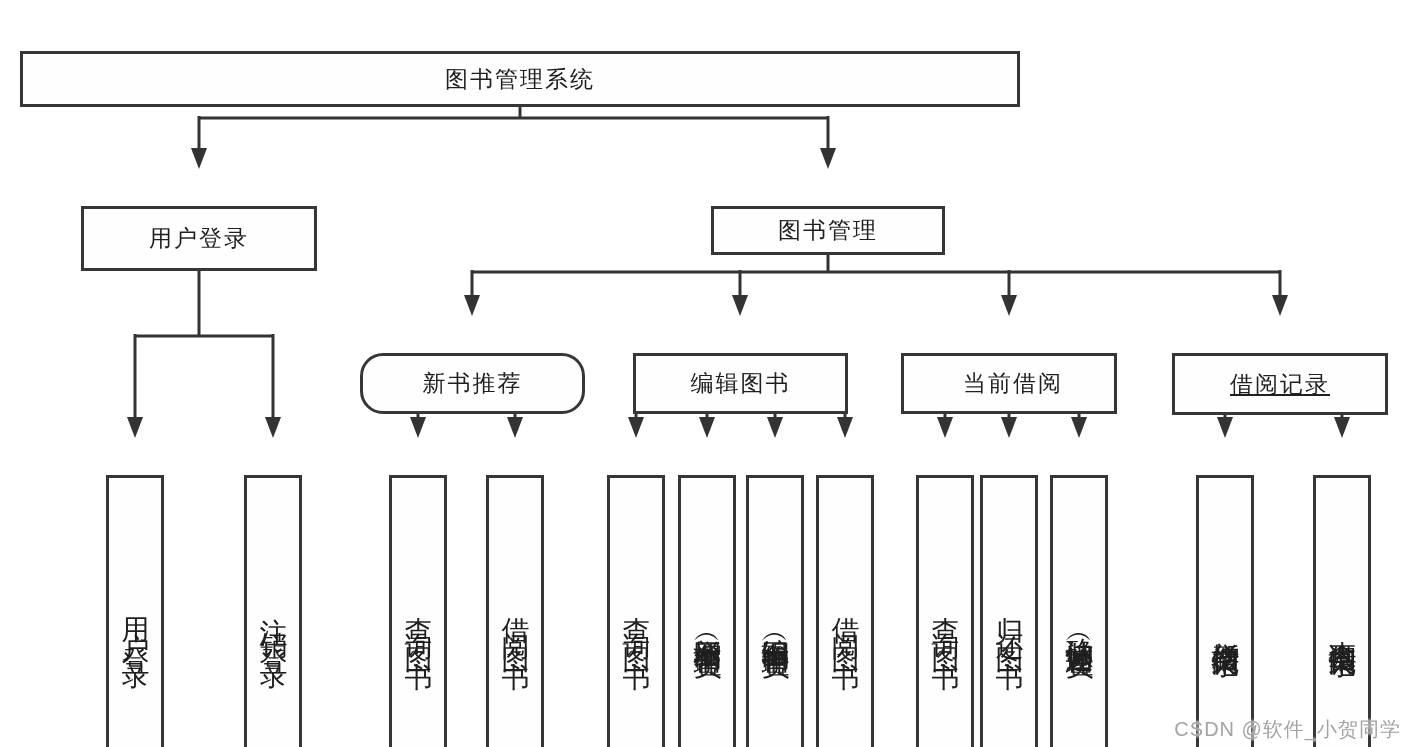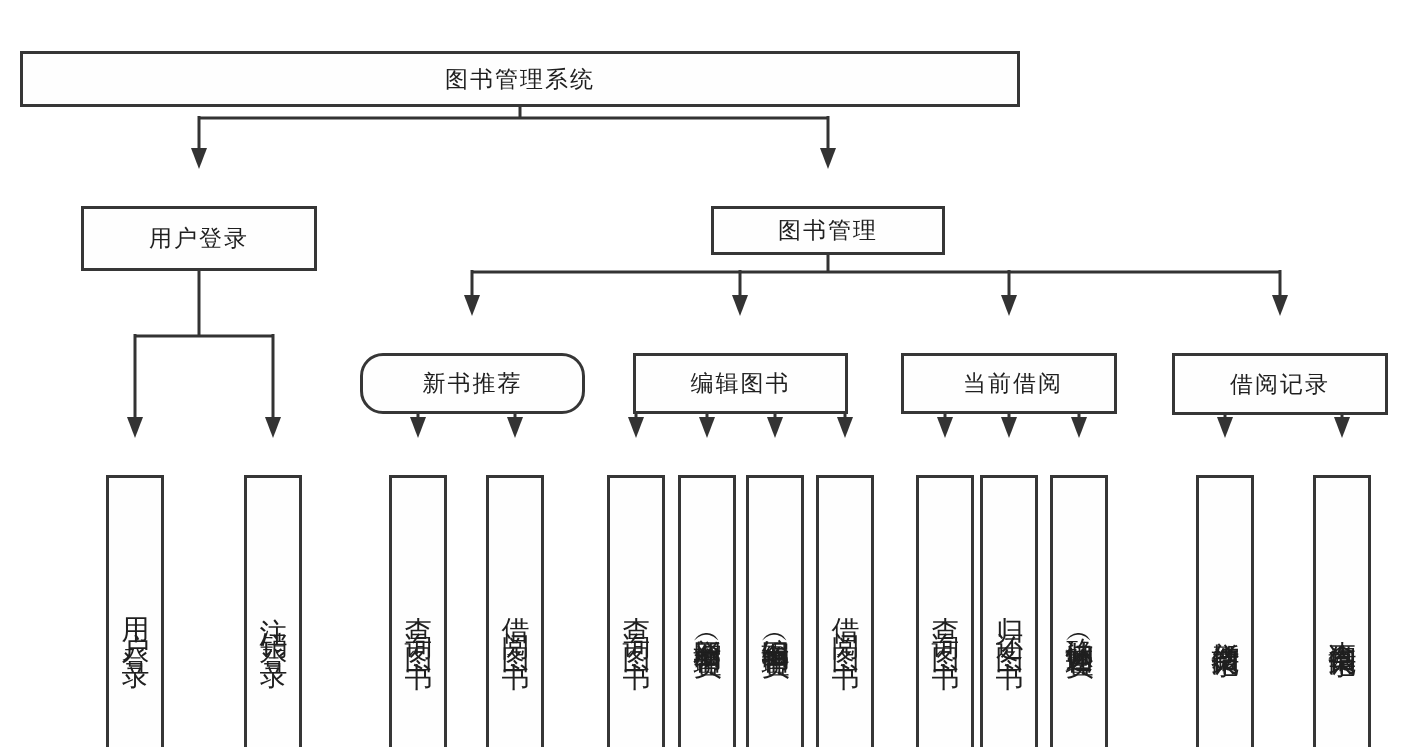--- a/index.html
+++ b/index.html
@@ -131,21 +131,21 @@
 
   <div class="node h-label" style="left:360px;top:315px;width:225px;height:61px;border-radius:23px;">
     <span>新书推荐</span>
   </div>
   <div class="node h-label" style="left:633px;top:315px;width:215px;height:61px;">
     <span>编辑图书</span>
   </div>
   <div class="node h-label" style="left:901px;top:315px;width:216px;height:61px;padding-left:8px;">
     <span>当前借阅</span>
   </div>
-  <div class="node h-label" style="left:1172px;top:315px;width:216px;height:62px;">
+  <div class="node h-label" style="left:1172px;top:315px;width:216px;height:62px;text-decoration:underline;">
     <span>借阅记录</span>
   </div>
 
   <div class="node leaf" style="left:106px;top:437px;width:58px;height:300px;">
     <span class="vtext">用户登录</span>
   </div>
   <div class="node leaf" style="left:244px;top:437px;width:58px;height:300px;">
     <span class="vtext">注销登录</span>
   </div>
 
@@ -179,14 +179,15 @@
     <span class="vtext">确认归还（管理员）</span>
   </div>
 
   <div class="node leaf tight" style="left:1196px;top:437px;width:58px;height:300px;">
     <span class="vtext">新增借阅记录</span>
   </div>
   <div class="node leaf tight" style="left:1313px;top:437px;width:58px;height:300px;">
     <span class="vtext">查询借阅记录</span>
   </div>
 
+  <div class="watermark">CSDN @软件_小贺同学</div>
 
 </div>
 
 </body></html>

